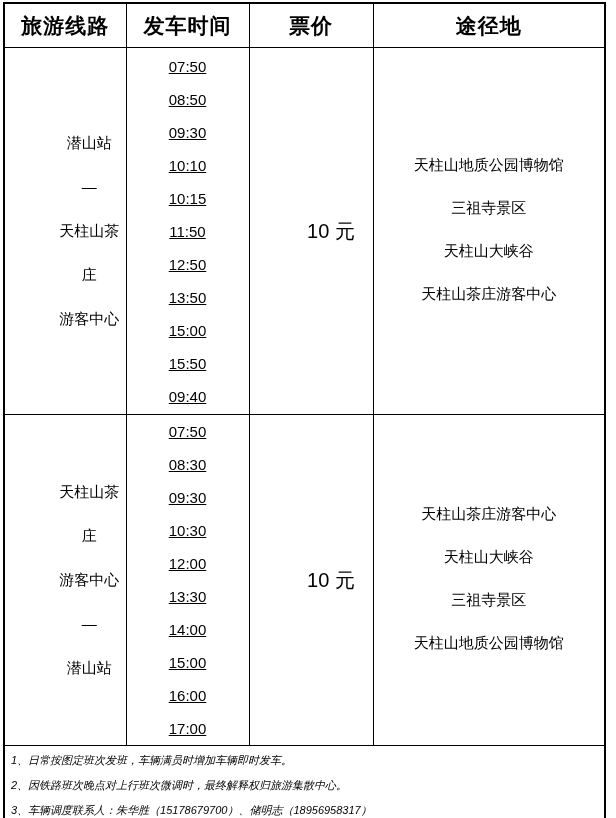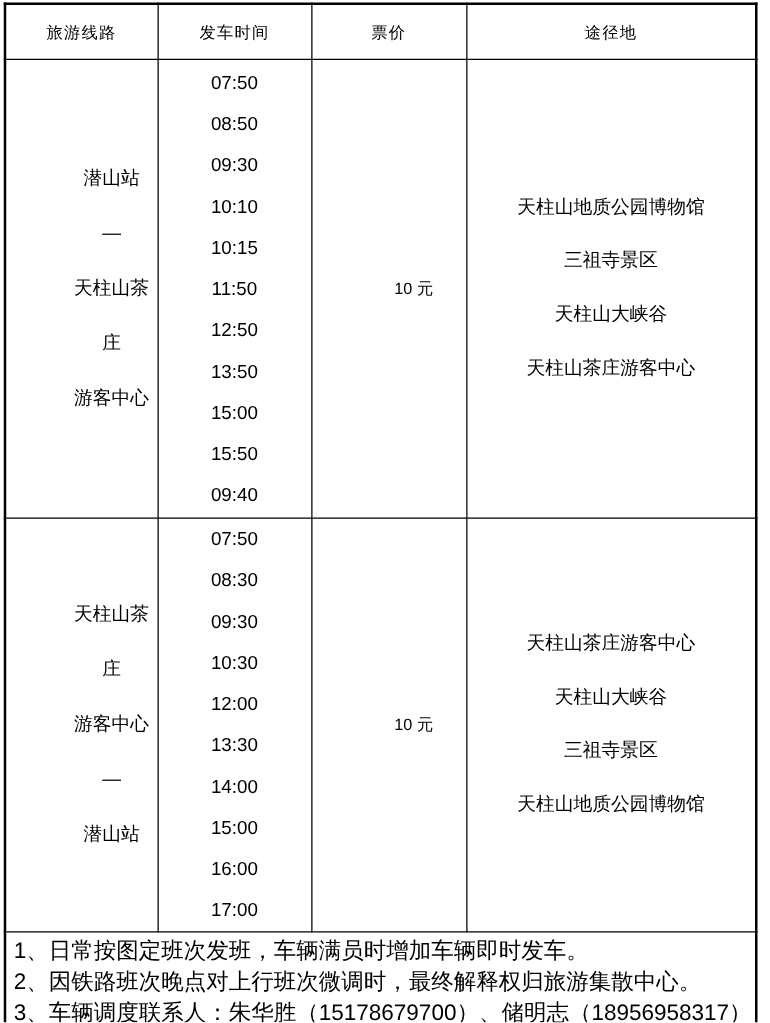--- a/index.html
+++ b/index.html
@@ -27,48 +27,49 @@
     background: #ffffff;
   }
   table.schedule, table.schedule th, table.schedule td {
     border: 1px solid #000000;
   }
   table.schedule {
     border: 2px solid #000000;
   }
   th {
     height: 41px;
-    font-size: 13px;
-    font-weight: normal;
+    font-size: 21px;
+    font-weight: bold;
     text-align: center;
     vertical-align: middle;
     letter-spacing: 1px;
   }
   td {
     text-align: center;
     vertical-align: middle;
     font-size: 15px;
     padding: 0;
   }
   tr.route-row-1 td { height: 366px; }
   tr.route-row-2 td { height: 329px; }
   .route-line  { line-height: 44px; padding-left: 48px; }
-  .time-line   { line-height: 33px; }
+  .time-line   { line-height: 33px; text-decoration: underline; }
   .via-line    { line-height: 43px; font-family: Liberation Mono, monospace; }
-  .price-text  { font-size: 13px; margin-left: 40px; }
+  .price-text  { font-size: 20px; margin-left: 40px; }
   td.notes-cell {
     height: 74px;
     text-align: left;
     vertical-align: middle;
     padding: 2px 6px;
   }
   .note-line {
     line-height: 25px;
-    font-size: 18px;
+    font-size: 11px;
     white-space: nowrap;
+    font-style: italic;
   }
 </style>
 </head>
 <body>
 
 <div class="page">
   <table class="schedule">
     <colgroup>
       <col style="width:122px">
       <col style="width:123px">

